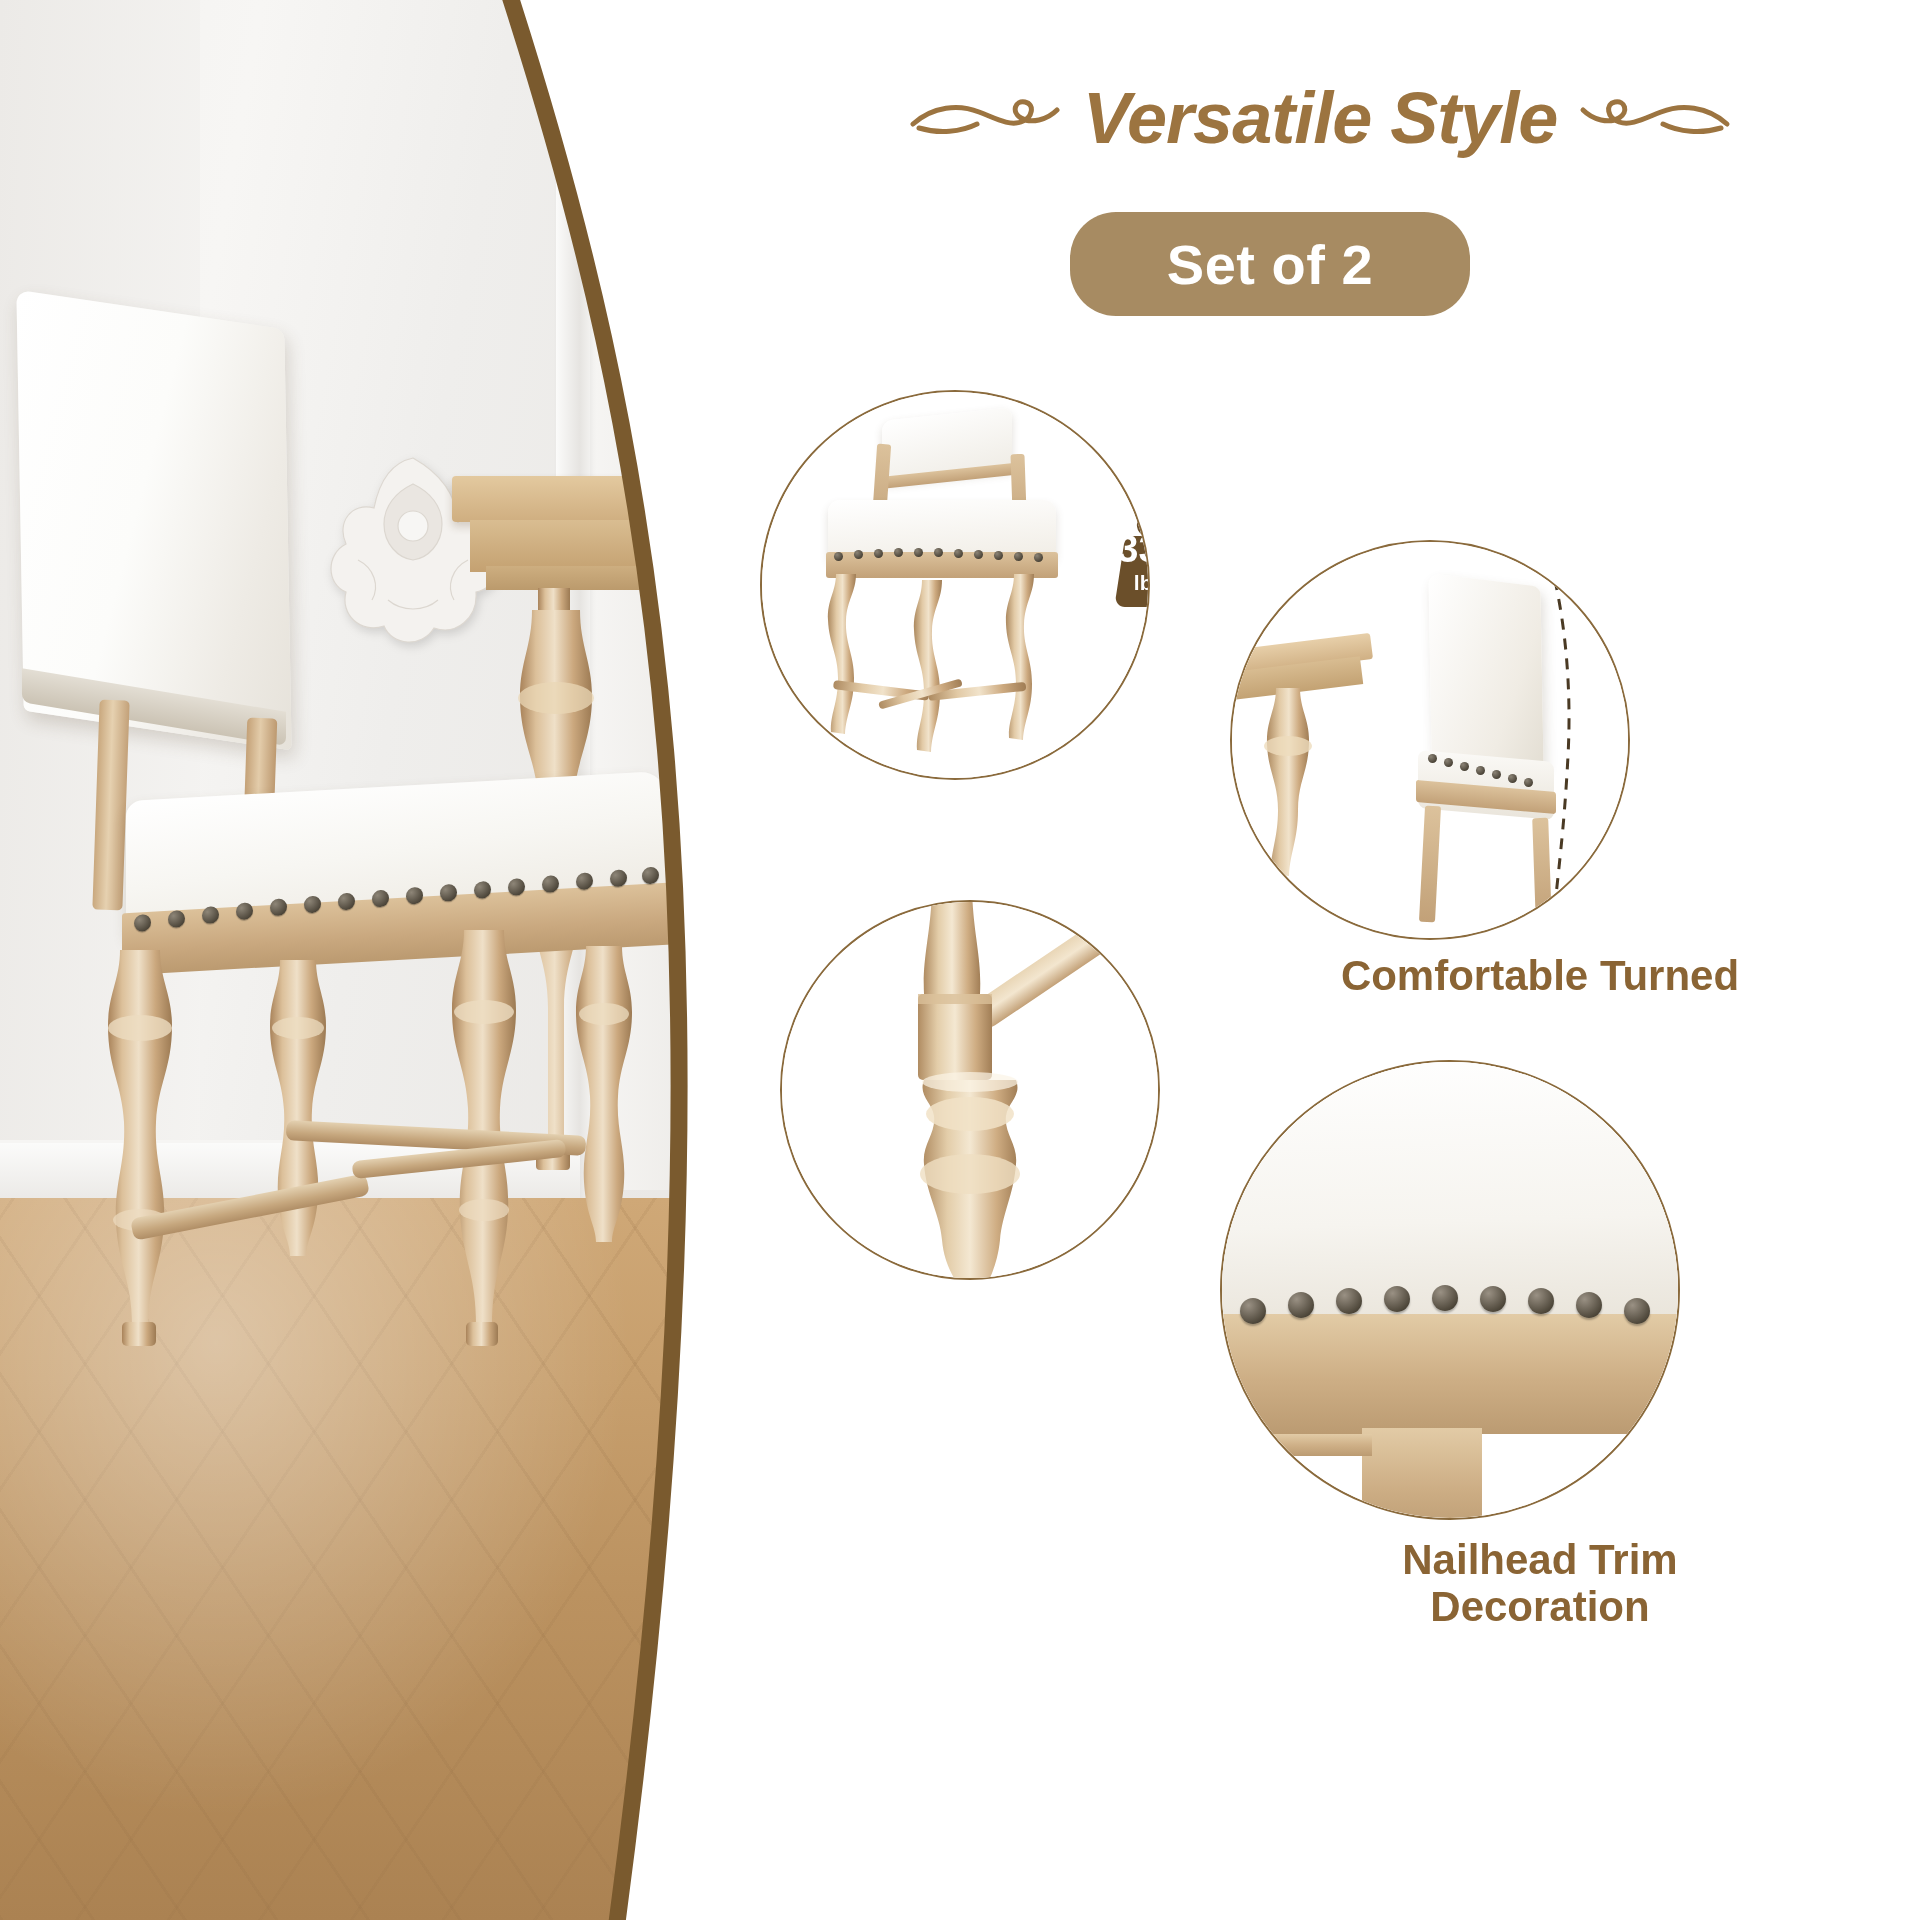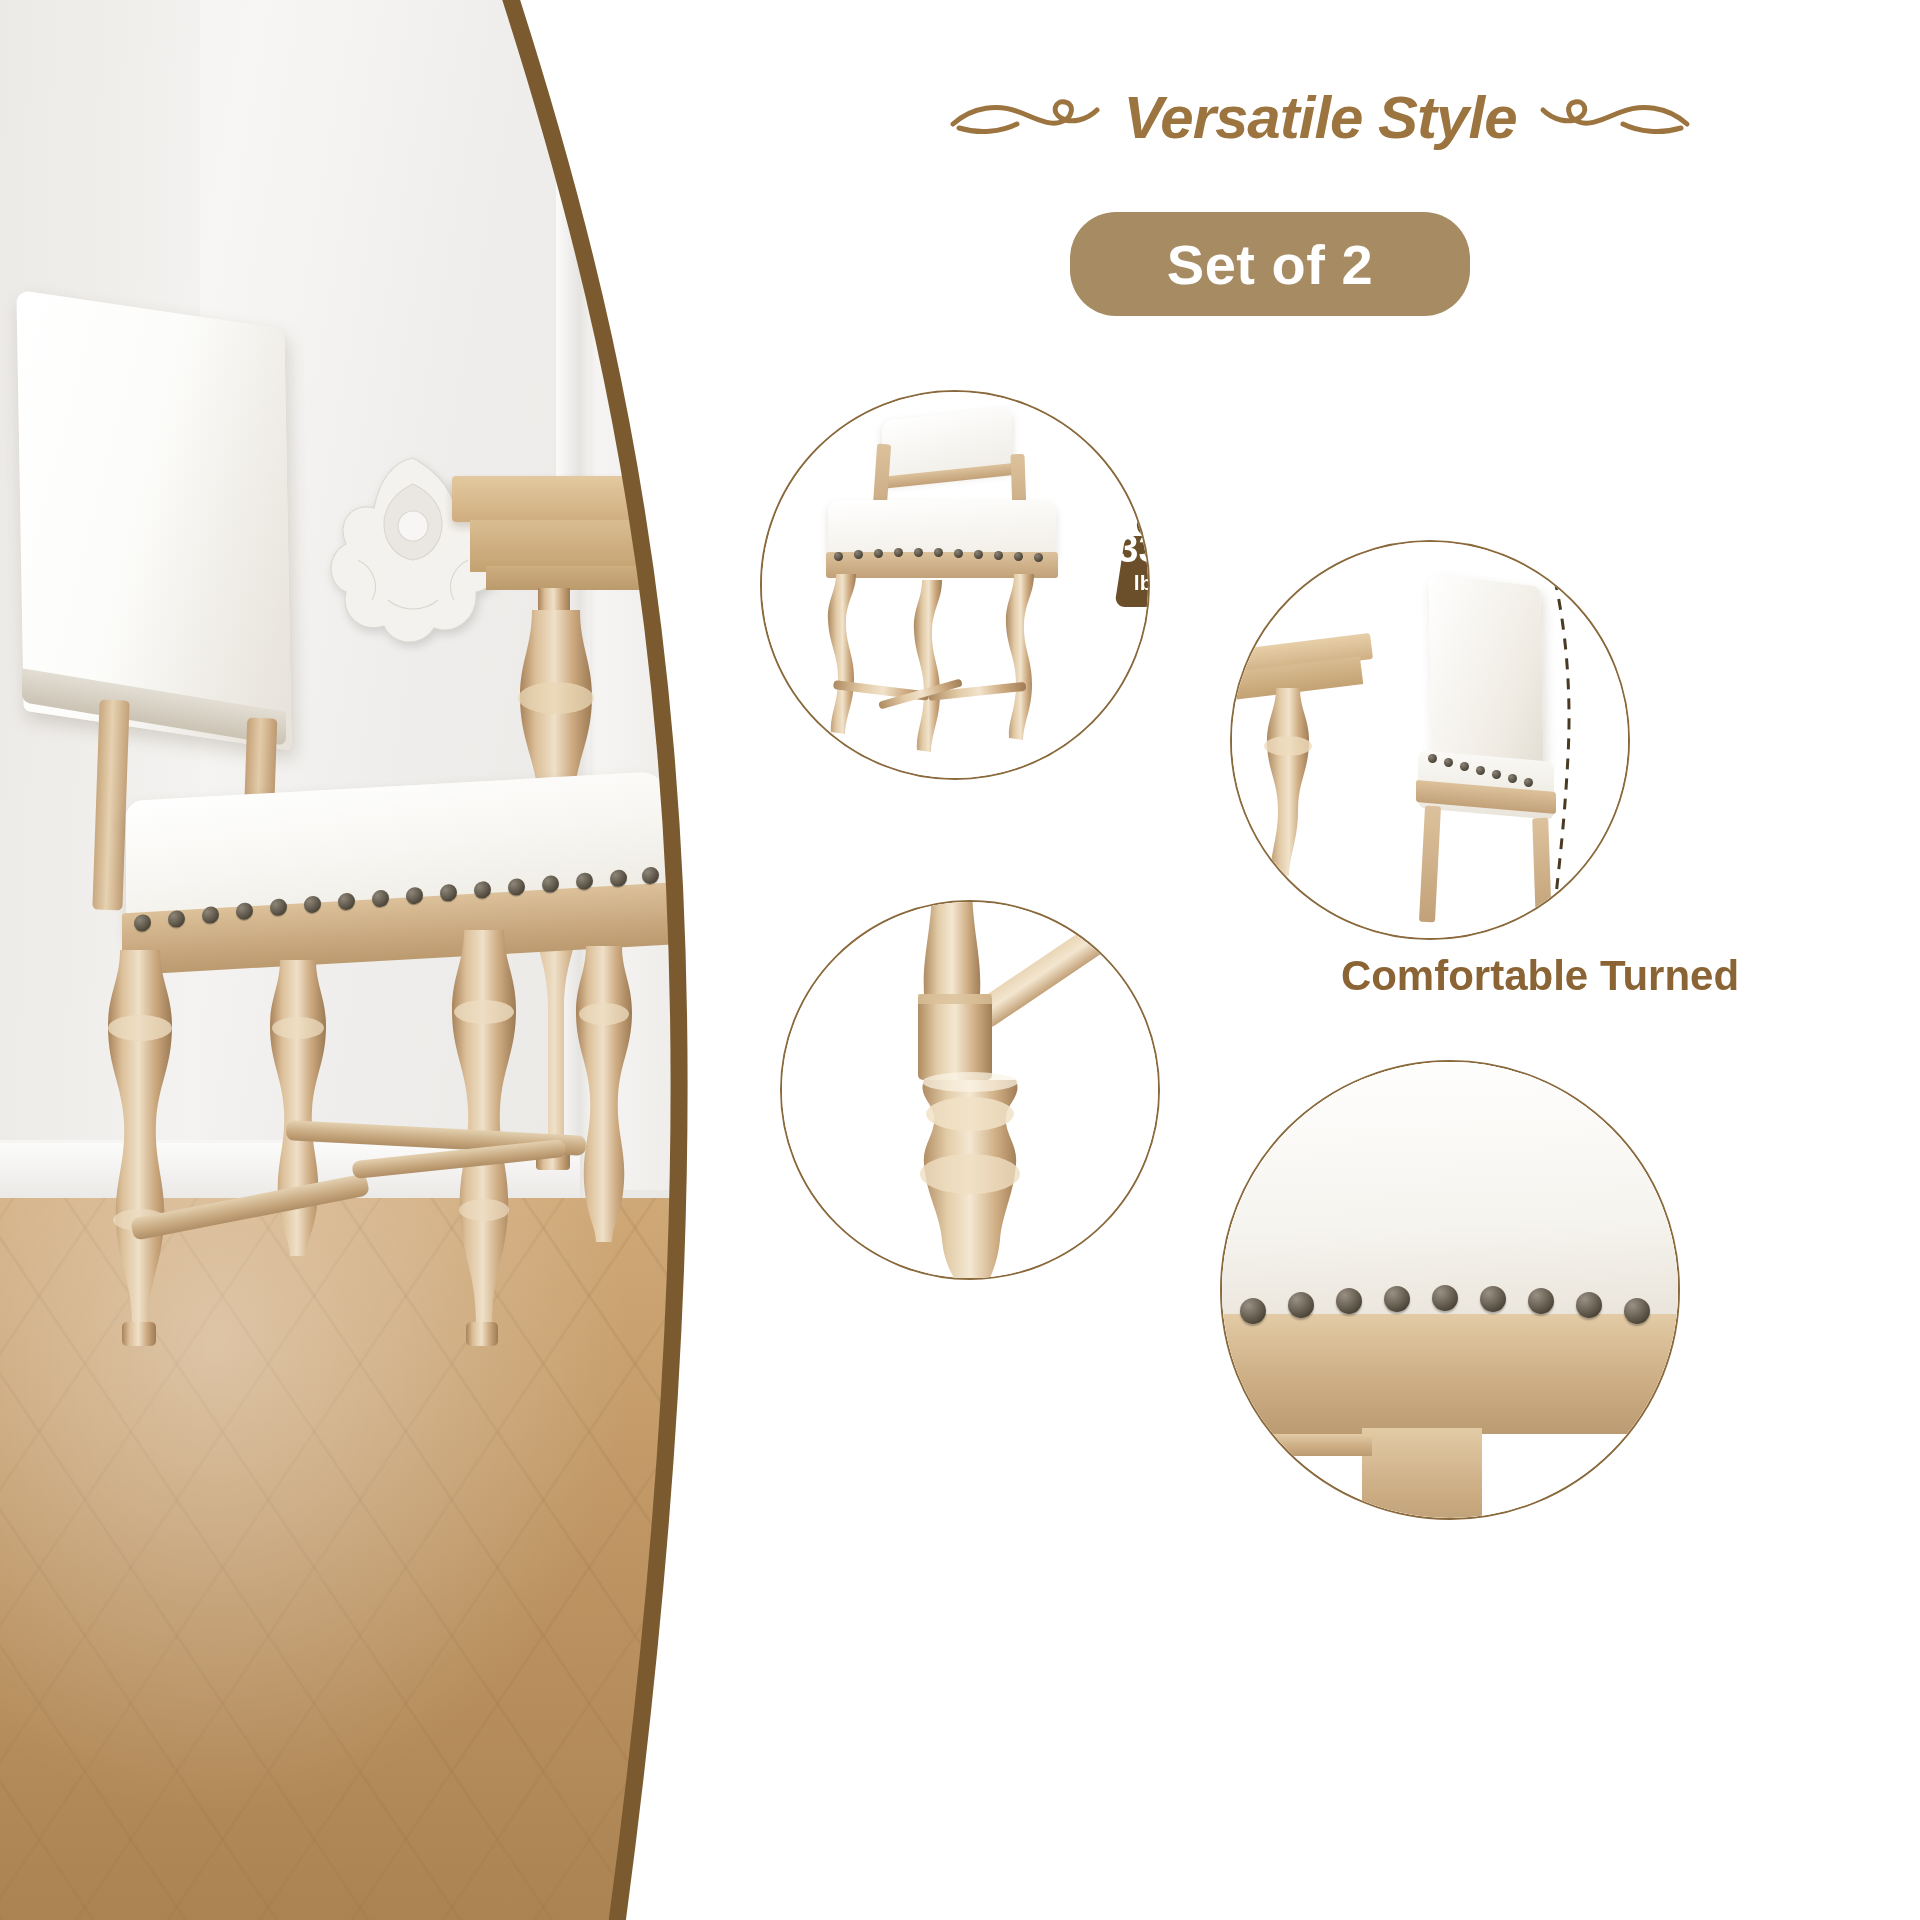--- a/index.html
+++ b/index.html
@@ -134,21 +134,21 @@
   #divider { position:absolute; left:420px; top:0; width:360px; height:1920px; }
 
   
   #right-panel { position:absolute; left:720px; top:0; width:1200px; height:1920px; }
 
   .title-row {
     position:absolute; left:0; top:55px; width:1200px; height:125px;
     display:flex; align-items:center; justify-content:center; gap:18px;
   }
   .title-text {
-    font-size:60px; font-weight:bold; font-style:italic; letter-spacing:-1px;
+    font-size:72px; font-weight:bold; font-style:italic; letter-spacing:-1px;
     color:#9c7440; white-space:nowrap; line-height:1;
   }
   .flourish { flex:0 0 auto; }
 
   .set-badge {
     position:absolute; left:350px; top:212px; width:400px; height:104px;
     background:#a78b62; border-radius:46px;
     display:flex; align-items:center; justify-content:center;
   }
   .set-badge-label {
@@ -507,16 +507,17 @@
           <div class="trim-nail" style="left:66px;  top:230px;"></div>
           <div class="trim-nail" style="left:114px; top:226px;"></div>
           <div class="trim-nail" style="left:162px; top:224px;"></div>
           <div class="trim-nail" style="left:210px; top:223px;"></div>
           <div class="trim-nail" style="left:258px; top:224px;"></div>
           <div class="trim-nail" style="left:306px; top:226px;"></div>
           <div class="trim-nail" style="left:354px; top:230px;"></div>
           <div class="trim-nail" style="left:402px; top:236px;"></div>
         </div>
       </div>
+      <div class="feature-label" style="left:0; top:476px; width:760px;"><span>Nailhead Trim</span><br><span>Decoration</span></div>
     </div>
 
   </div>
 </div>
 
 </body></html>

